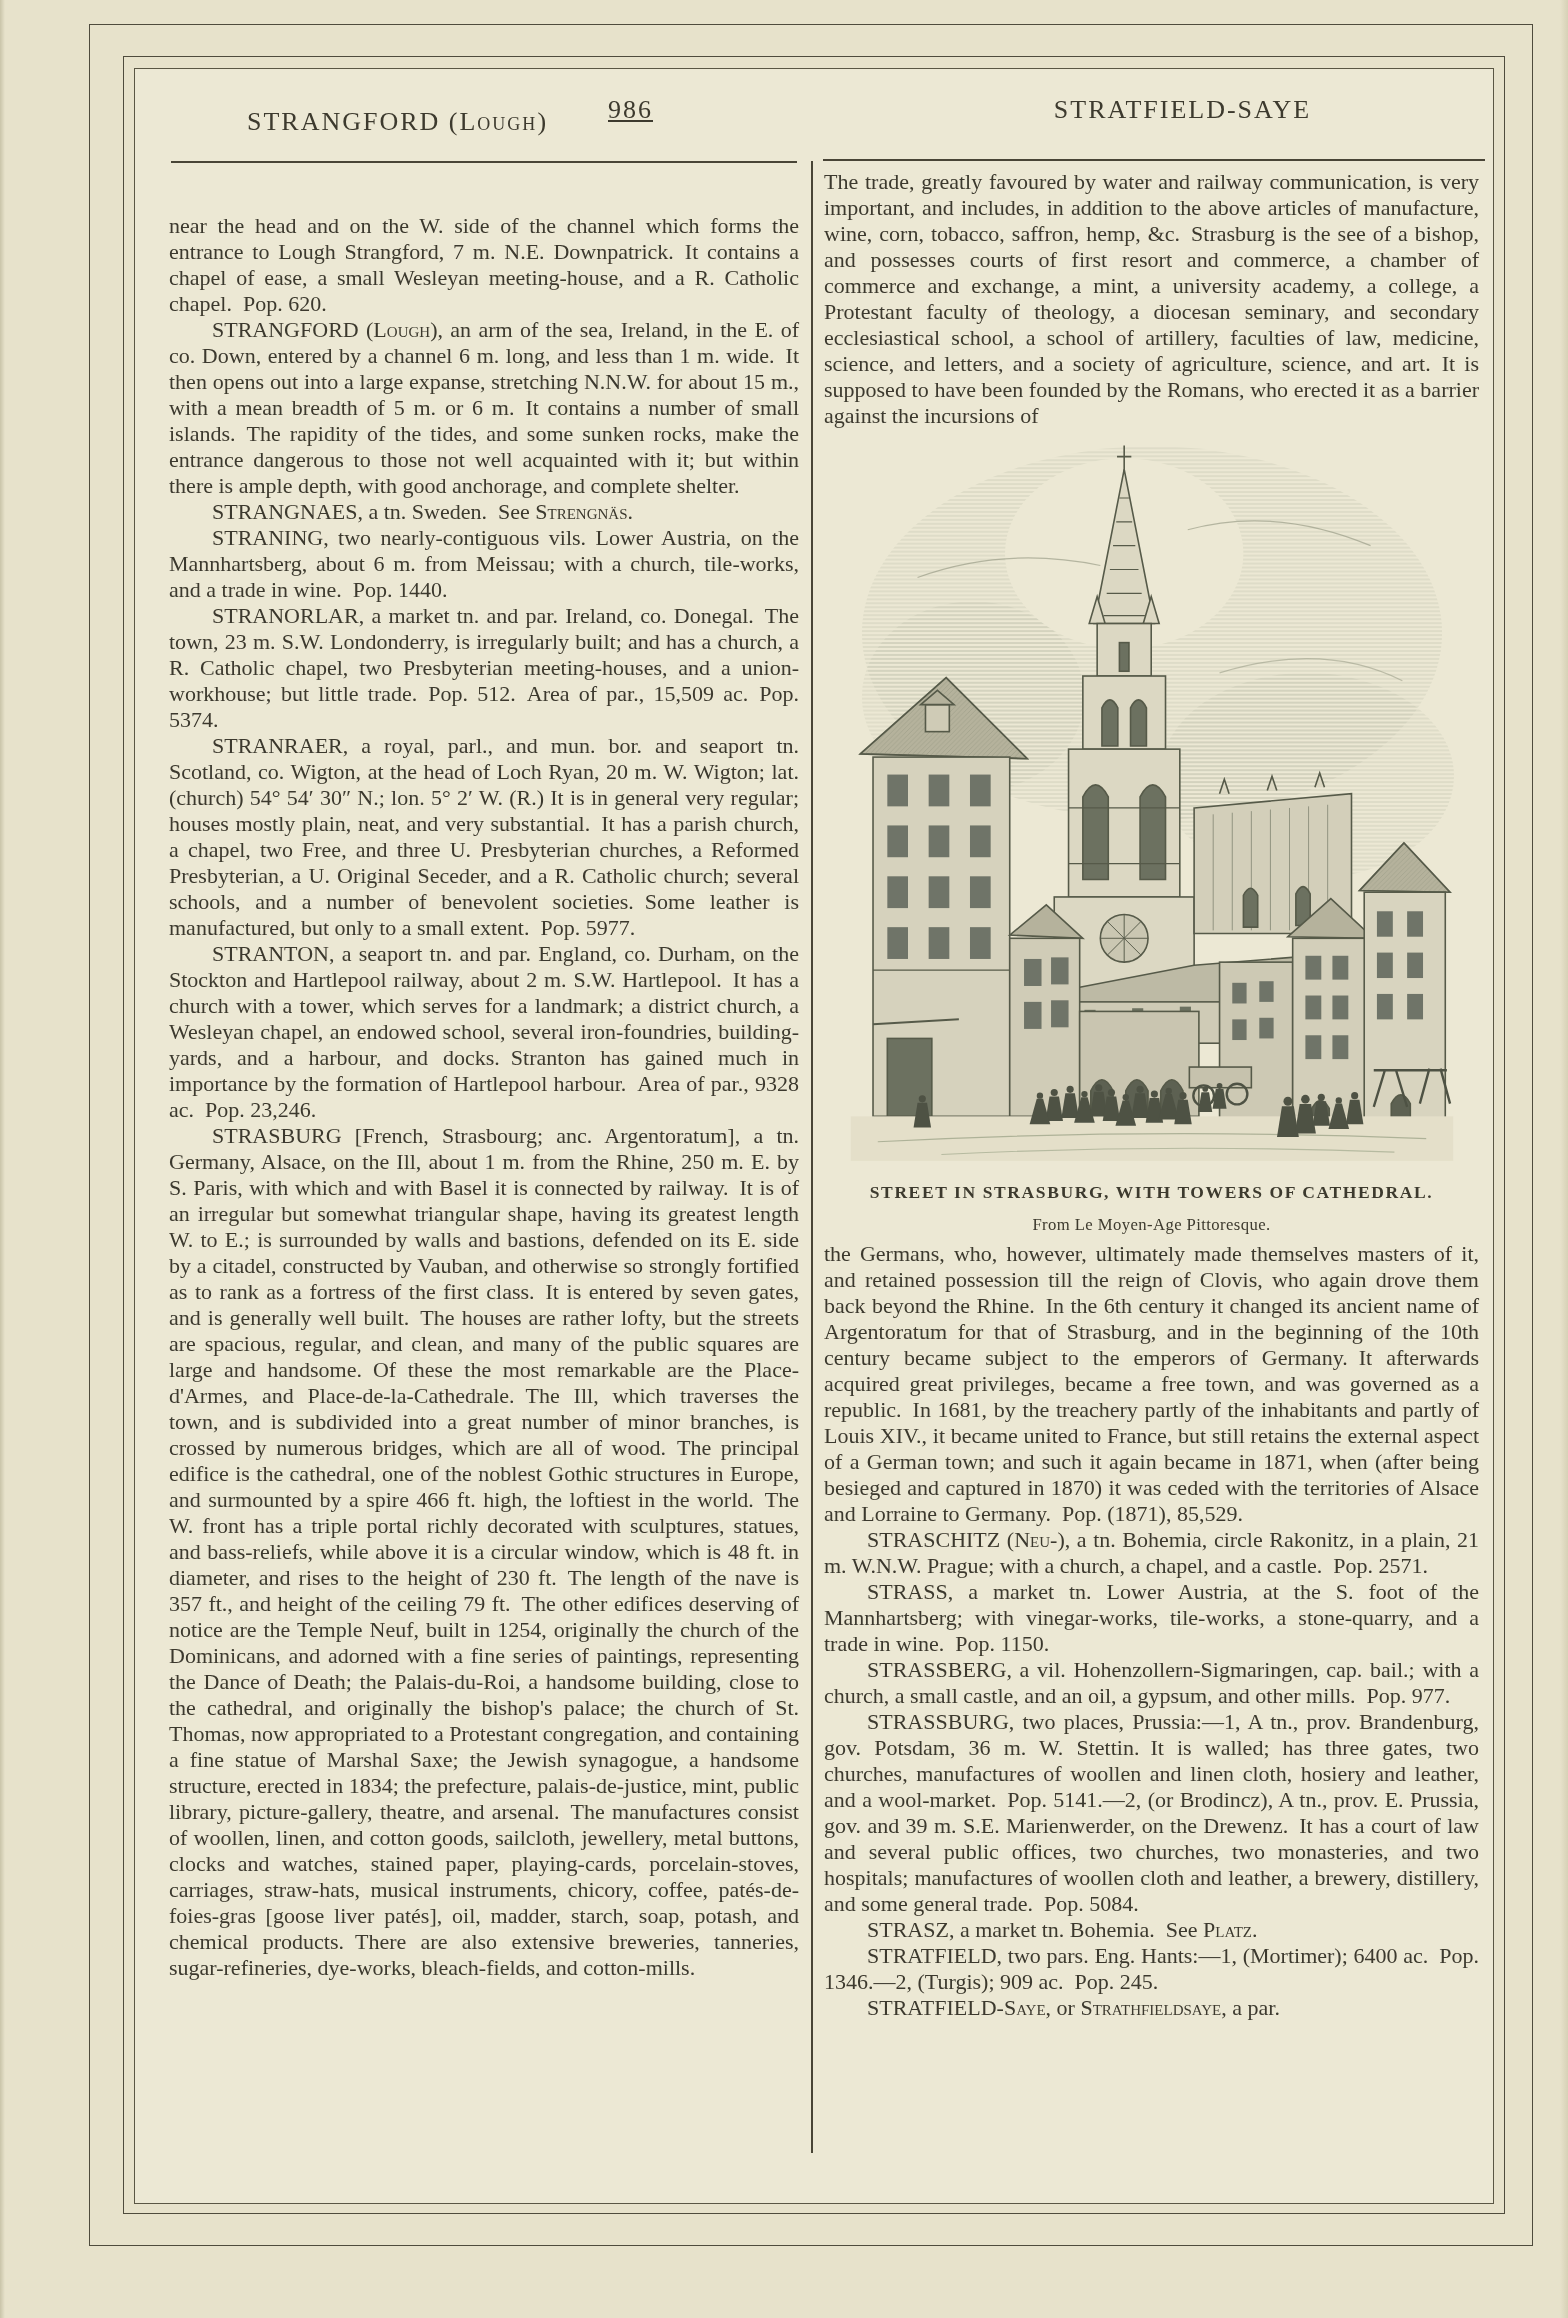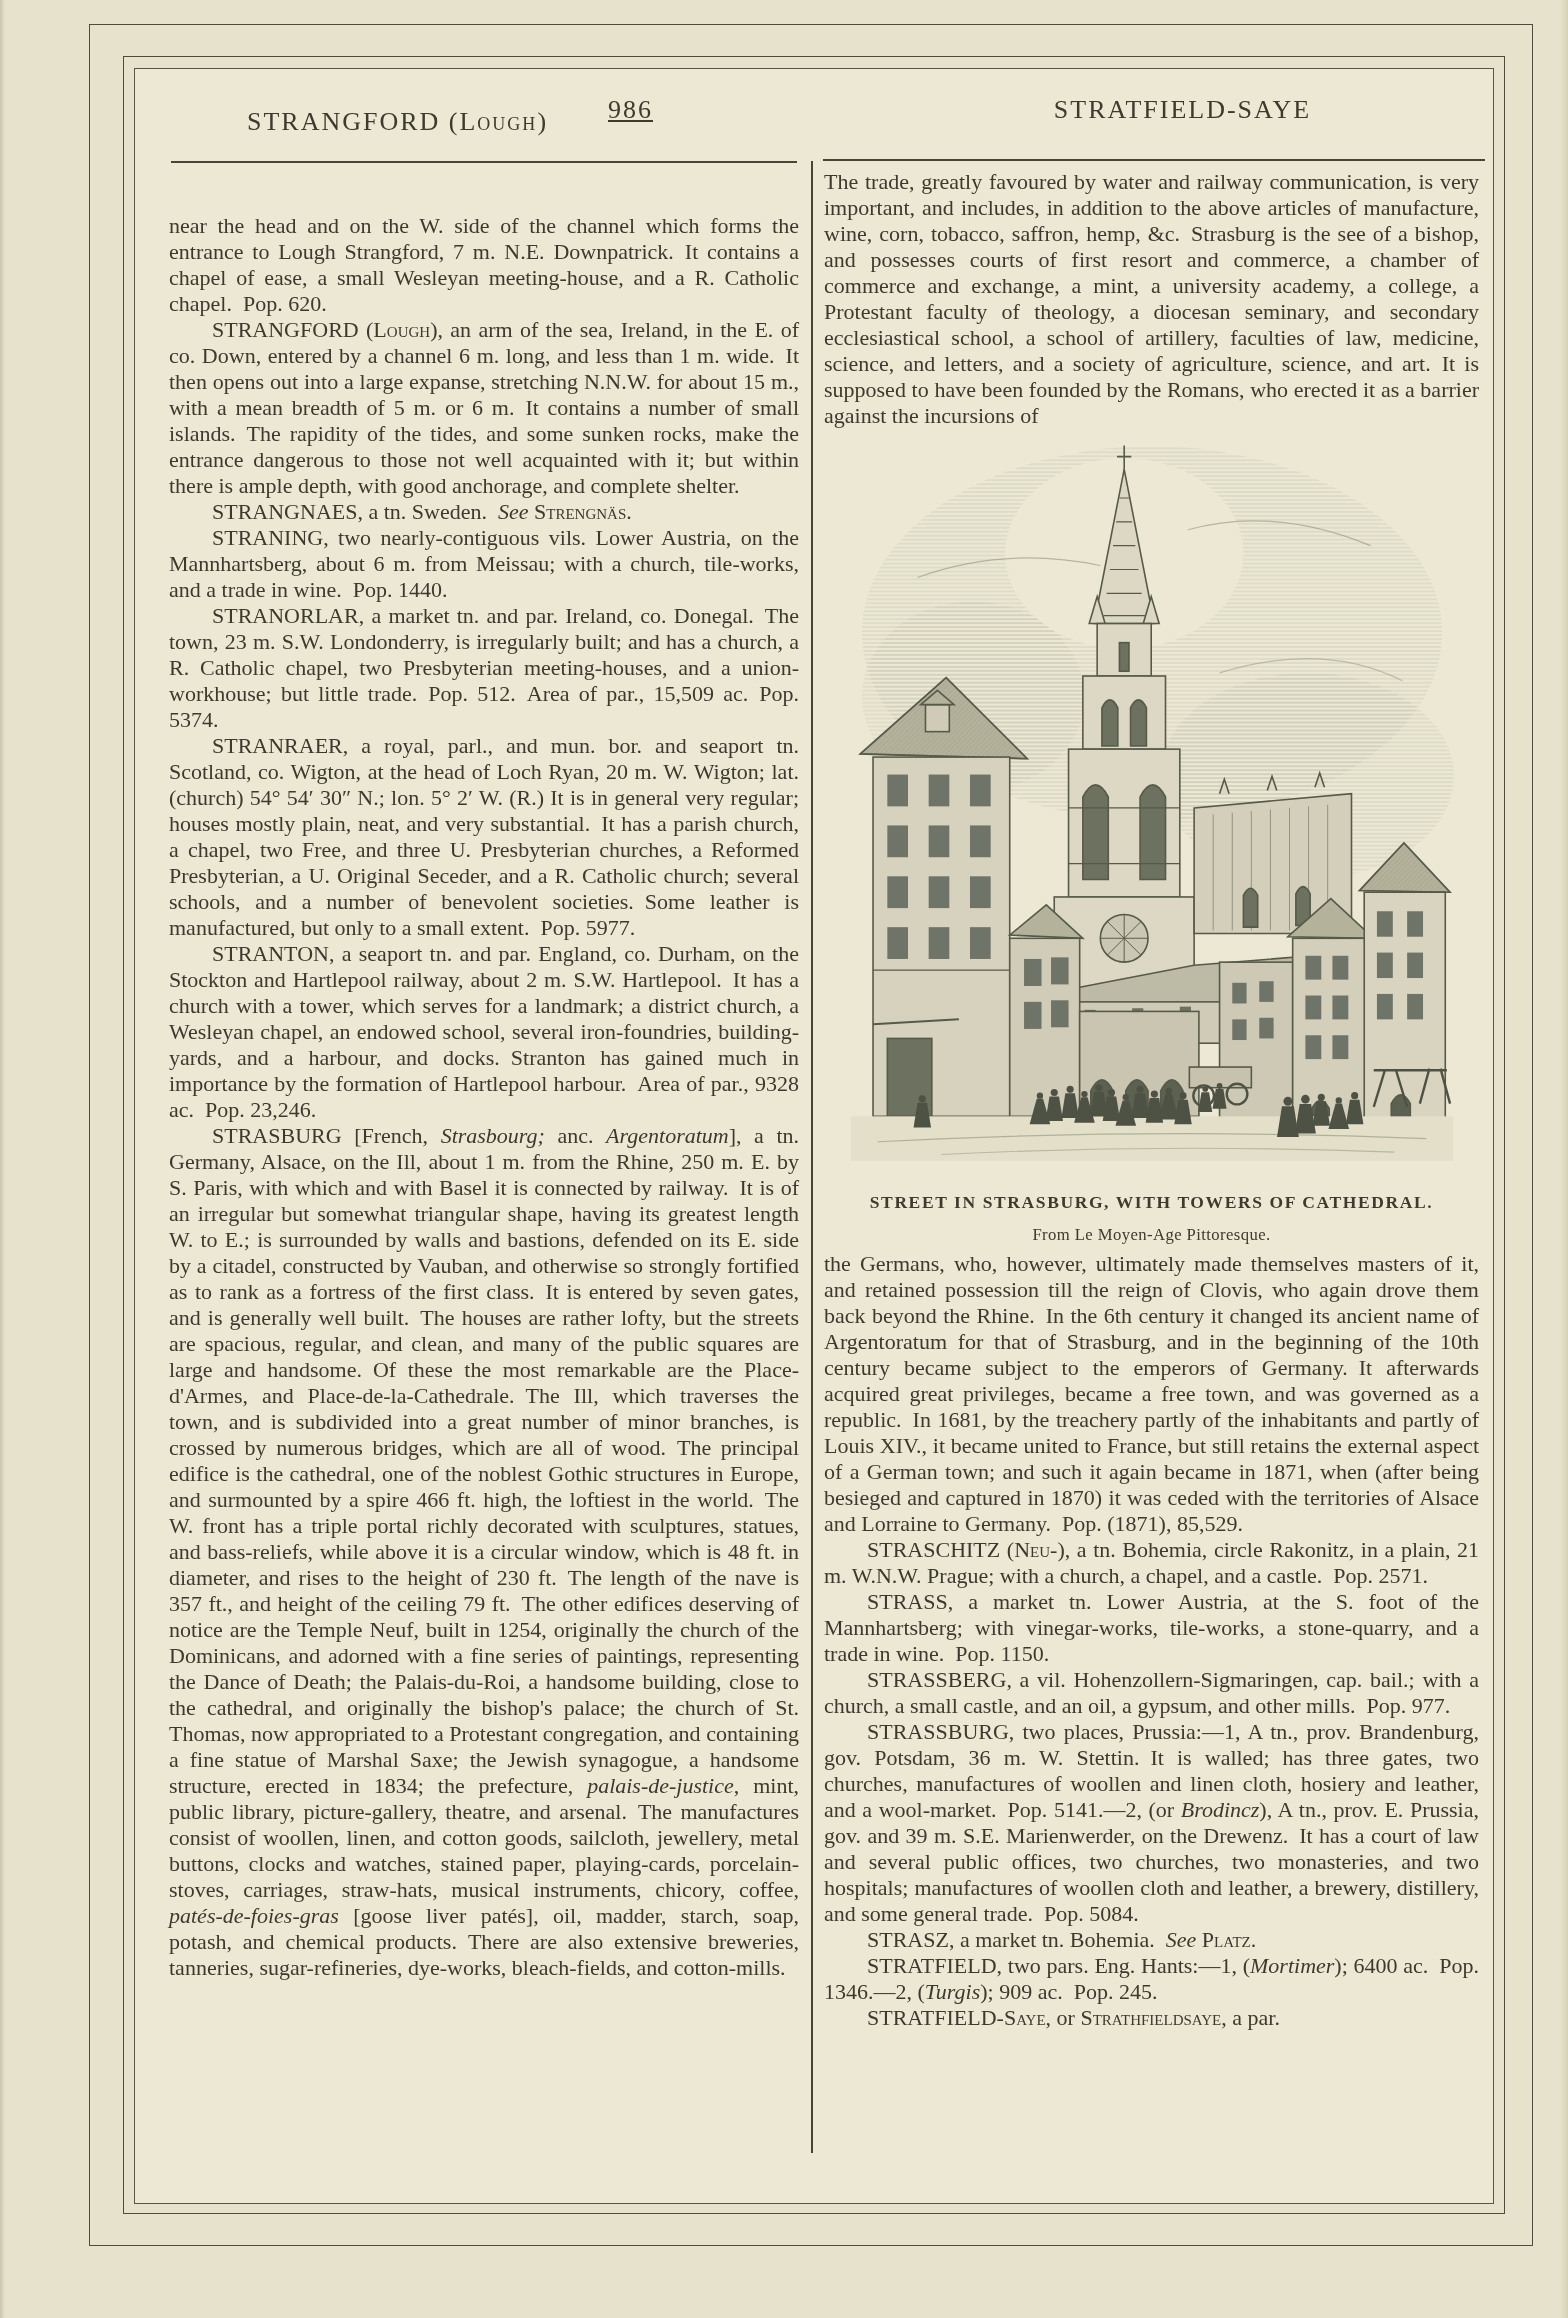--- a/index.html
+++ b/index.html
@@ -27,25 +27,25 @@
   .rule-left{left:171px;top:161px;width:626px;}
   .rule-right{left:823px;top:159px;width:662px;}
   .divider{position:absolute;left:811px;top:161px;width:1.6px;height:1992px;background:#494536;}
 
   .col{position:absolute;font-size:22px;line-height:26px;text-align:justify;}
   .col-left{left:169px;top:169px;width:630px;margin-top:44px;}
   .col-right{left:824px;top:169px;width:655px;}
   .para{margin:0;}
   .para.ind{text-indent:43px;}
   .sc{font-variant:small-caps;}
-  .i{font-style:italic;}
+  .i{}
 
   figure.street-figure{margin:4.8px 0 3.2px 0;padding:0;width:100%;}
   .engraving{display:block;margin:0 auto;}
-  .fig-cap1{margin-top:23px;text-align:center;font-size:17.5px;font-weight:bold;letter-spacing:1.6px;color:#3d3a2e;}
+  .fig-cap1{margin-top:13px;text-align:center;font-size:17.5px;font-weight:bold;letter-spacing:1.6px;color:#3d3a2e;}
   .fig-cap2{margin-top:7px;text-align:center;font-size:16.7px;color:#3d3a2e;letter-spacing:0.4px;}
 </style>
 </head>
 <body>
 
 <div class="page-edge-left"></div>
 <div class="page-edge-right"></div>
 
 <div class="frame outer"></div>
 <div class="frame middle"></div>

